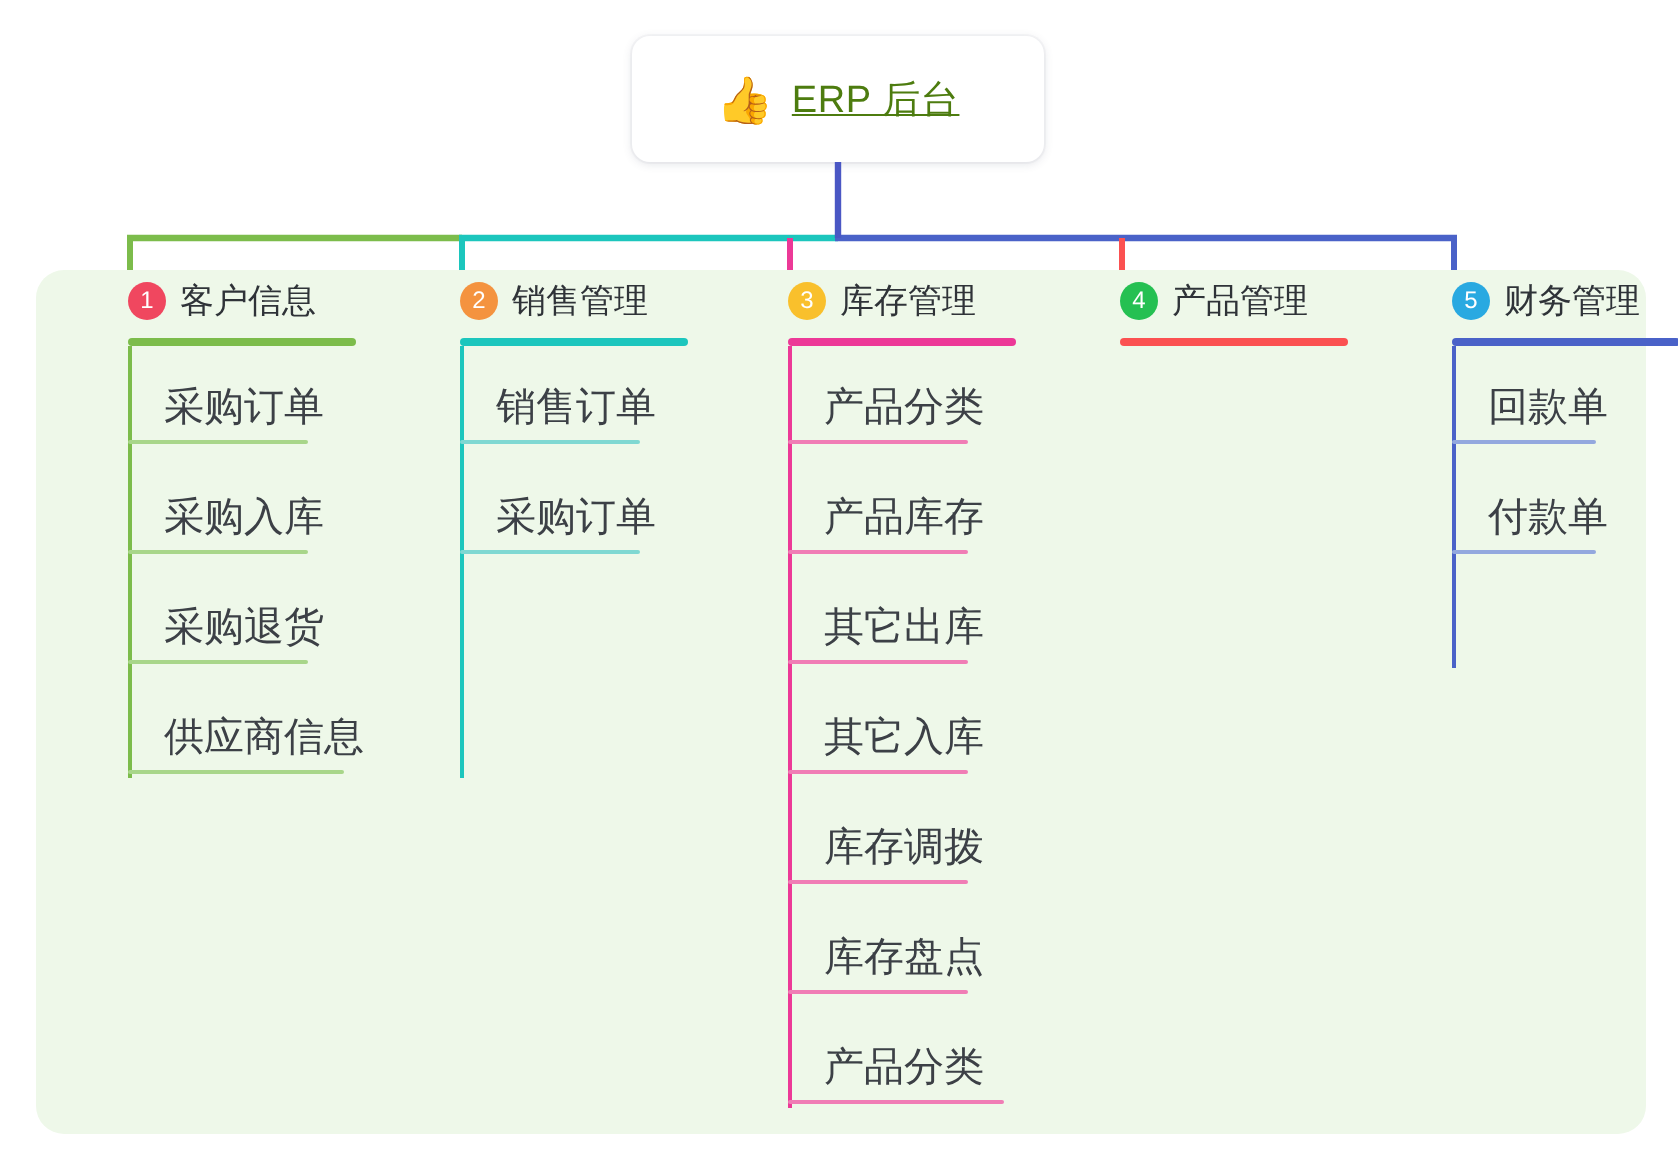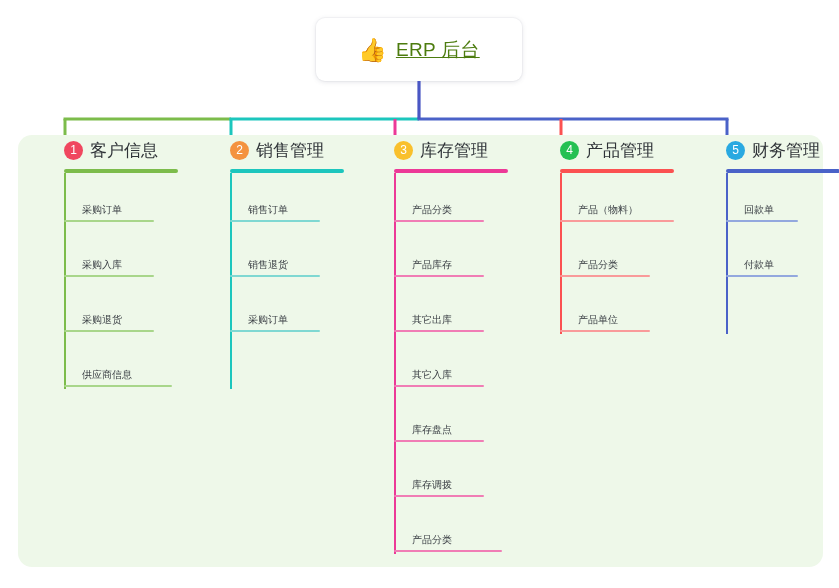--- a/index.html
+++ b/index.html
@@ -120,21 +120,21 @@
   }
   .leaf {
     position: relative;
     height: 55px;
     box-sizing: border-box;
   }
   .leaf-label {
     position: absolute;
     left: 32px;
     bottom: 11px;
-    font-size: 10px;
+    font-size: 20px;
     color: #3c4046;
     white-space: nowrap;
     margin-top: 48px;
   }
   .leaf-rule {
     position: absolute;
     left: 14px;
     bottom: 6px;
     height: 2px;
     border-radius: 1px;
@@ -198,24 +198,20 @@
             <span class="col-title">销售管理</span>
           </div>
           <div class="head-rule" style="width: 114px; background: rgb(28, 198, 189); margin-left: 14px;"></div>
           <div class="leaf-wrap">
             <div class="stem" style="background: rgb(28, 198, 189); height: 216px;"></div>
             <div class="leaf">
               <span class="leaf-label">销售订单</span>
               <div class="leaf-rule" style="width: 90px; background: rgb(127, 216, 210);"></div>
             </div>
             <div class="leaf">
-              <span class="leaf-label">销售退货</span>
-              <div class="leaf-rule" style="width: 90px; background: rgb(127, 216, 210);"></div>
-            </div>
-            <div class="leaf">
               <span class="leaf-label">采购订单</span>
               <div class="leaf-rule" style="width: 90px; background: rgb(127, 216, 210);"></div>
             </div>
           </div>
         </div>
         <div class="column" style="left: 362px;">
           <div class="col-head">
             <span class="badge" style="background: rgb(249, 192, 44);">3</span>
             <span class="col-title">库存管理</span>
           </div>
@@ -232,54 +228,39 @@
             </div>
             <div class="leaf">
               <span class="leaf-label">其它出库</span>
               <div class="leaf-rule" style="width: 90px; background: rgb(240, 125, 181);"></div>
             </div>
             <div class="leaf">
               <span class="leaf-label">其它入库</span>
               <div class="leaf-rule" style="width: 90px; background: rgb(240, 125, 181);"></div>
             </div>
             <div class="leaf">
+              <span class="leaf-label">库存调拨</span>
+              <div class="leaf-rule" style="width: 90px; background: rgb(240, 125, 181);"></div>
+            </div>
+            <div class="leaf">
               <span class="leaf-label">库存盘点</span>
-              <div class="leaf-rule" style="width: 90px; background: rgb(240, 125, 181);"></div>
-            </div>
-            <div class="leaf">
-              <span class="leaf-label">库存调拨</span>
               <div class="leaf-rule" style="width: 90px; background: rgb(240, 125, 181);"></div>
             </div>
             <div class="leaf">
               <span class="leaf-label">产品分类</span>
               <div class="leaf-rule" style="width: 108px; background: rgb(240, 125, 181);"></div>
             </div>
           </div>
         </div>
         <div class="column" style="left: 528px;">
           <div class="col-head">
             <span class="badge" style="background: rgb(37, 192, 82);">4</span>
             <span class="col-title">产品管理</span>
           </div>
           <div class="head-rule" style="width: 114px; background: rgb(251, 81, 81); margin-left: 14px;"></div>
-          <div class="leaf-wrap">
-            <div class="stem" style="background: rgb(251, 81, 81); height: 161px;"></div>
-            <div class="leaf">
-              <span class="leaf-label">产品（物料）</span>
-              <div class="leaf-rule" style="width: 114px; background: rgb(249, 154, 154);"></div>
-            </div>
-            <div class="leaf">
-              <span class="leaf-label">产品分类</span>
-              <div class="leaf-rule" style="width: 90px; background: rgb(249, 154, 154);"></div>
-            </div>
-            <div class="leaf">
-              <span class="leaf-label">产品单位</span>
-              <div class="leaf-rule" style="width: 90px; background: rgb(249, 154, 154);"></div>
-            </div>
-          </div>
         </div>
         <div class="column" style="left: 694px;">
           <div class="col-head">
             <span class="badge" style="background: rgb(41, 169, 225);">5</span>
             <span class="col-title">财务管理</span>
           </div>
           <div class="head-rule" style="width: 114px; background: rgb(74, 98, 200); margin-left: 14px;"></div>
           <div class="leaf-wrap">
             <div class="stem" style="background: rgb(74, 98, 200); height: 161px;"></div>
             <div class="leaf">

